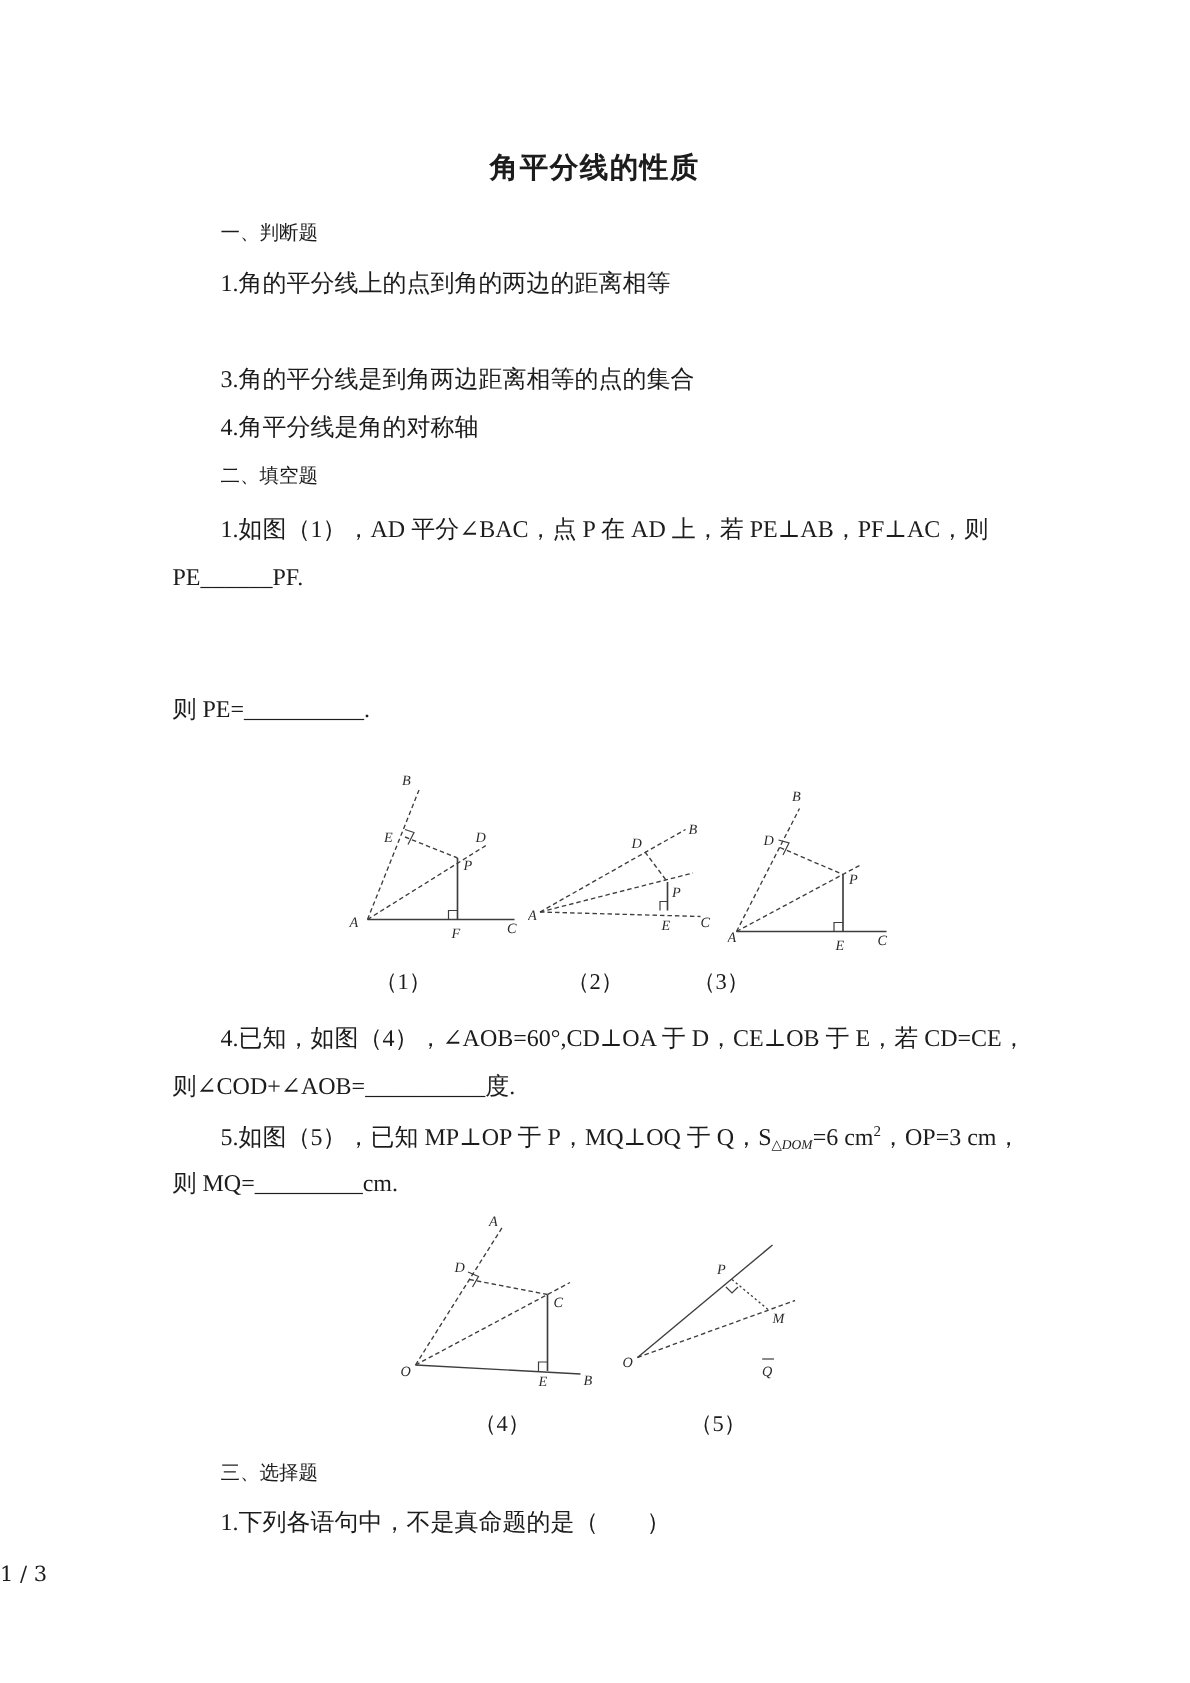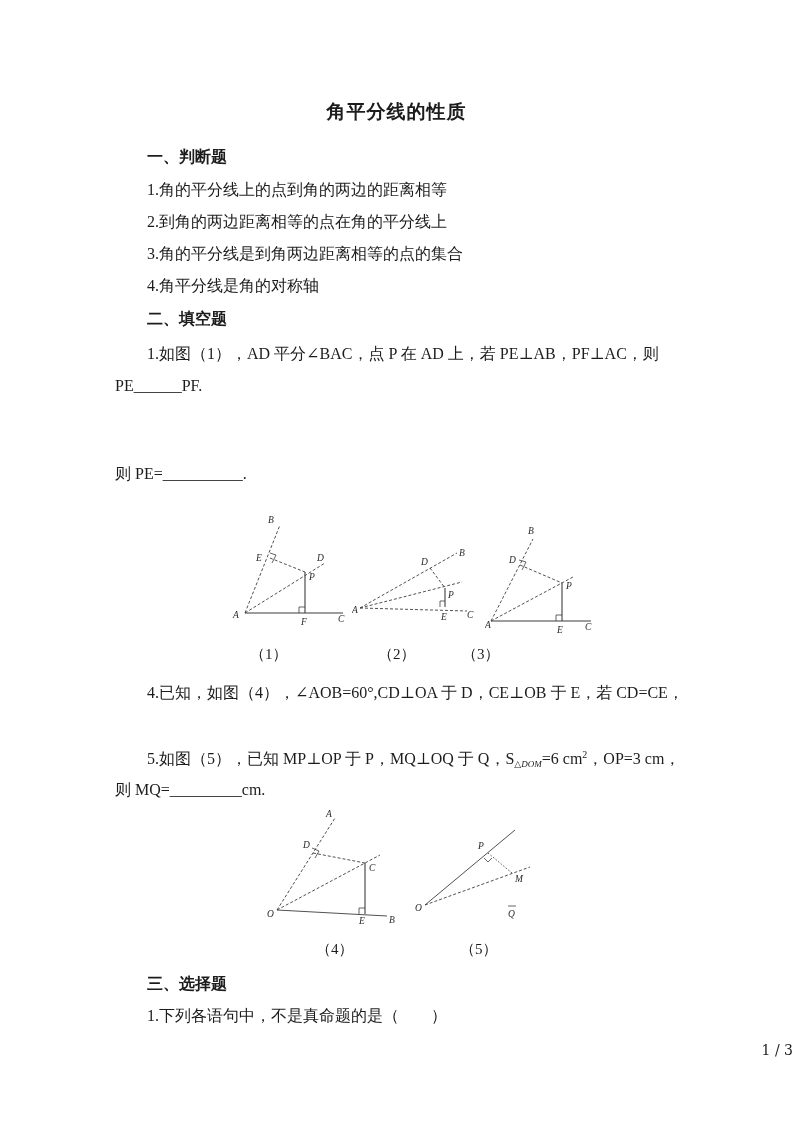--- a/index.html
+++ b/index.html
@@ -8,28 +8,28 @@
     font-family:"Liberation Serif","DejaVu Serif",serif;color:#1c1c1c;
     overflow:hidden;
   }
   .doc-title{
     position:absolute;top:99px;left:0;width:793px;text-align:center;
     font-size:19px;font-weight:bold;letter-spacing:1px;
     font-family:"Liberation Sans","DejaVu Sans",sans-serif;
   }
   .line{position:absolute;white-space:nowrap;font-size:16px;line-height:1.15;}
   .heading{
-    font-weight:bold;font-size:16px;
+    font-weight:normal;font-size:13px;
     font-family:"Liberation Sans","DejaVu Sans",sans-serif;
   }
   .indent{left:147px;}
   .cont{left:115px;text-align:center;}
   .caption{position:absolute;font-size:15px;white-space:nowrap;}
   .footer{
-    position:absolute;top:1042px;left:0;width:793px;text-align:right;
+    position:absolute;top:1042px;left:0;width:793px;text-align:left;
     font-size:14px;font-family:"DejaVu Serif","Liberation Serif",serif;
   }
   .rad-sign{font-size:16px;}
   .radicand{text-decoration:overline;}
   .sub{font-size:9px;vertical-align:-3px;font-style:italic;}
   .sup{font-size:10px;vertical-align:6px;}
   .fig{position:absolute;}
   .fig line,.fig polyline{stroke:#3d3d3d;fill:none;}
   .fig text{
     font-family:"Liberation Serif","DejaVu Serif",serif;
@@ -43,21 +43,20 @@
 </style>
 </head>
 <body>
 
 <div class="page">
 
   <div class="doc-title">角平分线的性质</div>
 
   <div class="line heading indent" style="top:148px">一、判断题</div>
   <div class="line indent" style="top:181px">1.角的平分线上的点到角的两边的距离相等</div>
-  <div class="line indent" style="top:213px">2.到角的两边距离相等的点在角的平分线上</div>
   <div class="line indent" style="top:245px">3.角的平分线是到角两边距离相等的点的集合</div>
   <div class="line indent" style="top:277px">4.角平分线是角的对称轴</div>
 
   <div class="line heading indent" style="top:310px">二、填空题</div>
   <div class="line indent" style="top:345px">1.如图（1），AD 平分∠BAC，点 P 在 AD 上，若 PE⊥AB，PF⊥AC，则</div>
   <div class="line cont" style="top:377px">PE______PF.</div>
   <div class="line cont" style="top:465px">则 PE=__________.</div>
 
   <svg class="fig" style="left:225px;top:512px" width="128" height="118" viewBox="0 0 128 118">
     <line class="solid" x1="20" y1="101" x2="118" y2="101"></line>
@@ -105,20 +104,21 @@
     <text x="24" y="43">D</text>
     <text x="72" y="113">E</text>
     <text x="81" y="69">P</text>
   </svg>
 
   <div class="caption" style="left:250px;top:645px">（1）</div>
   <div class="caption" style="left:378px;top:645px">（2）</div>
   <div class="caption" style="left:462px;top:645px">（3）</div>
 
   <div class="line indent" style="top:684px">4.已知，如图（4），∠AOB=60°,CD⊥OA 于 D，CE⊥OB 于 E，若 CD=CE，</div>
+  <div class="line cont" style="top:716px">则∠COD+∠AOB=__________度.</div>
   <div class="line indent" style="top:749px"><span>5.如图（5），已知 MP⊥OP 于 P，MQ⊥OQ 于 Q，S</span><span class="sub">△DOM</span><span>=6 cm</span><span class="sup">2</span><span>，OP=3 cm，</span></div>
   <div class="line cont" style="top:781px">则 MQ=_________cm.</div>
 
   <svg class="fig" style="left:262px;top:808px" width="138" height="118" viewBox="0 0 138 118">
     <line class="thin" x1="15" y1="102" x2="125" y2="108"></line>
     <line class="dash" x1="15" y1="102" x2="73" y2="10"></line>
     <line class="dash" x1="15" y1="102" x2="118" y2="47"></line>
     <line class="dash" x1="51" y1="45" x2="103" y2="55"></line>
     <line class="solid" x1="103" y1="55" x2="103" y2="106"></line>
     <polyline class="mark" points="97,106 97,100 103,100"></polyline>

